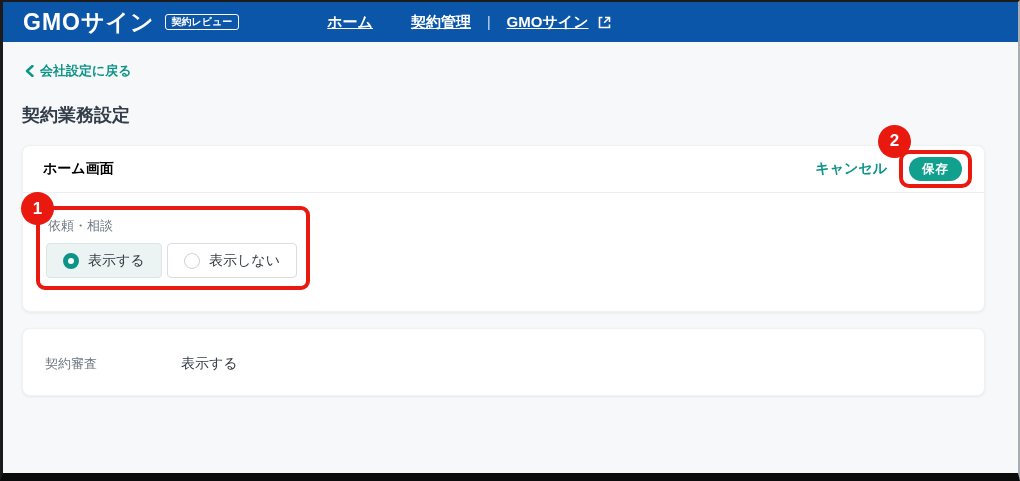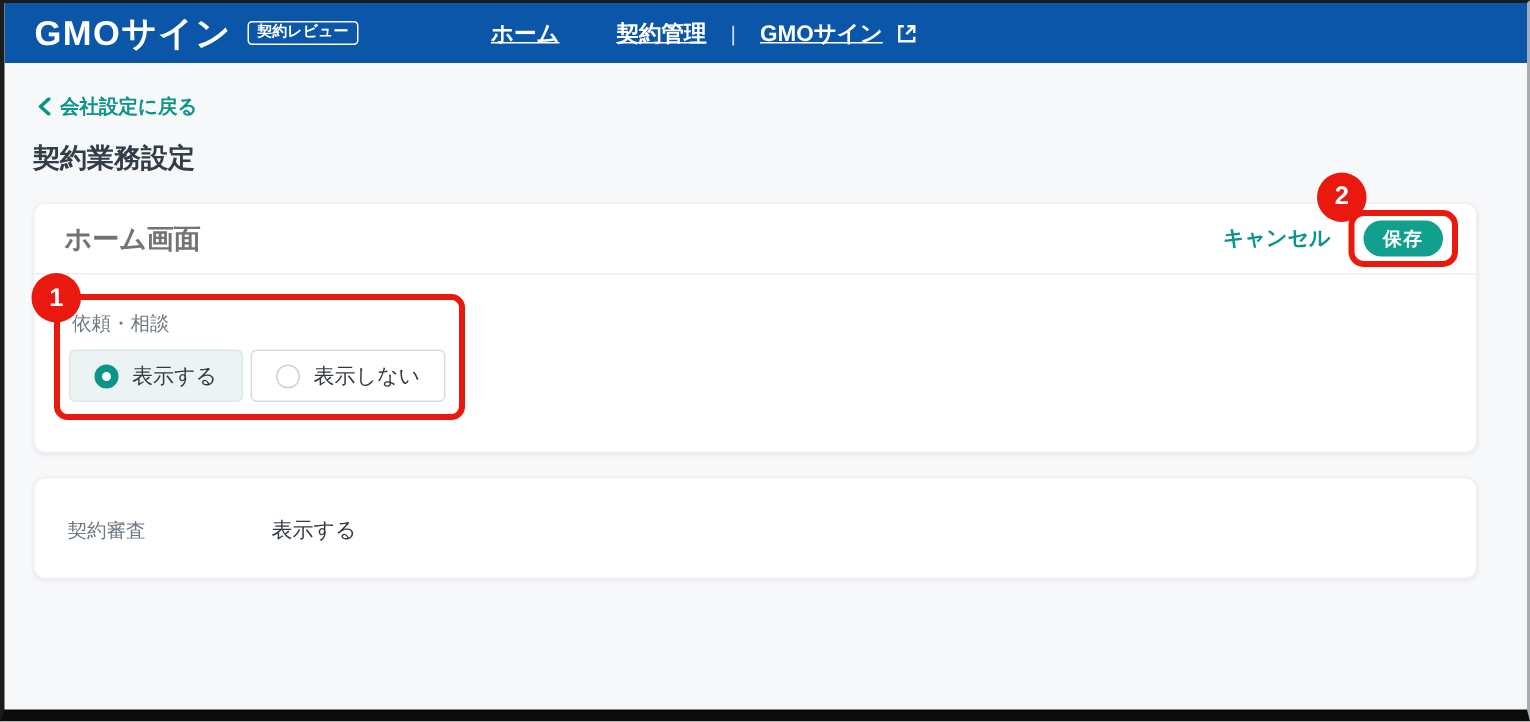--- a/index.html
+++ b/index.html
@@ -38,33 +38,33 @@
     font-weight:700; cursor:pointer; text-decoration:none; }
   .ext-icon{ display:inline-flex; }
 
   
   .main{ padding:20px 20px 0 19px; height:354px; }
   .back-link{
     display:inline-flex; align-items:center; gap:6px; color:#0d9488;
     font-size:13px; font-weight:700; text-decoration:none; cursor:pointer;
     margin-left:3px;
   }
-  .page-title{ font-size:18px; font-weight:800; color:#333d49; margin-top:11px; }
+  .page-title{ font-size:18px; font-weight:800; color:#333d49; margin-top:22px; }
   .page-desc{ font-size:13.5px; color:#555e68; margin-top:13px; }
 
   
   .card{
     width:963px; background:#fff; border-radius:8px; margin-top:18px;
     box-shadow:0 1px 3px rgba(16,24,40,.07); border:1px solid #f0f1f3;
   }
   .card-header{
     height:47px; display:flex; align-items:center; justify-content:space-between;
     padding:0 20px; border-bottom:1px solid #eceef0;
   }
-  .card-title{ font-size:18px; font-weight:800; color:#737373; }
+  .card-title{ font-size:14px; font-weight:800; color:#000000; }
   .header-actions{ display:flex; align-items:center; }
   .cancel-link{ color:#0d9488; font-size:14px; font-weight:700; cursor:pointer;
     text-decoration:none; margin-right:12px; }
   .edit-link{ color:#0d9488; font-size:14px; font-weight:700; cursor:pointer;
     text-decoration:none; }
 
   .save-annot{
     position:relative; border:4px solid #e9190f; border-radius:10px;
     padding:3px 6px; margin-right:-8px;
   }

